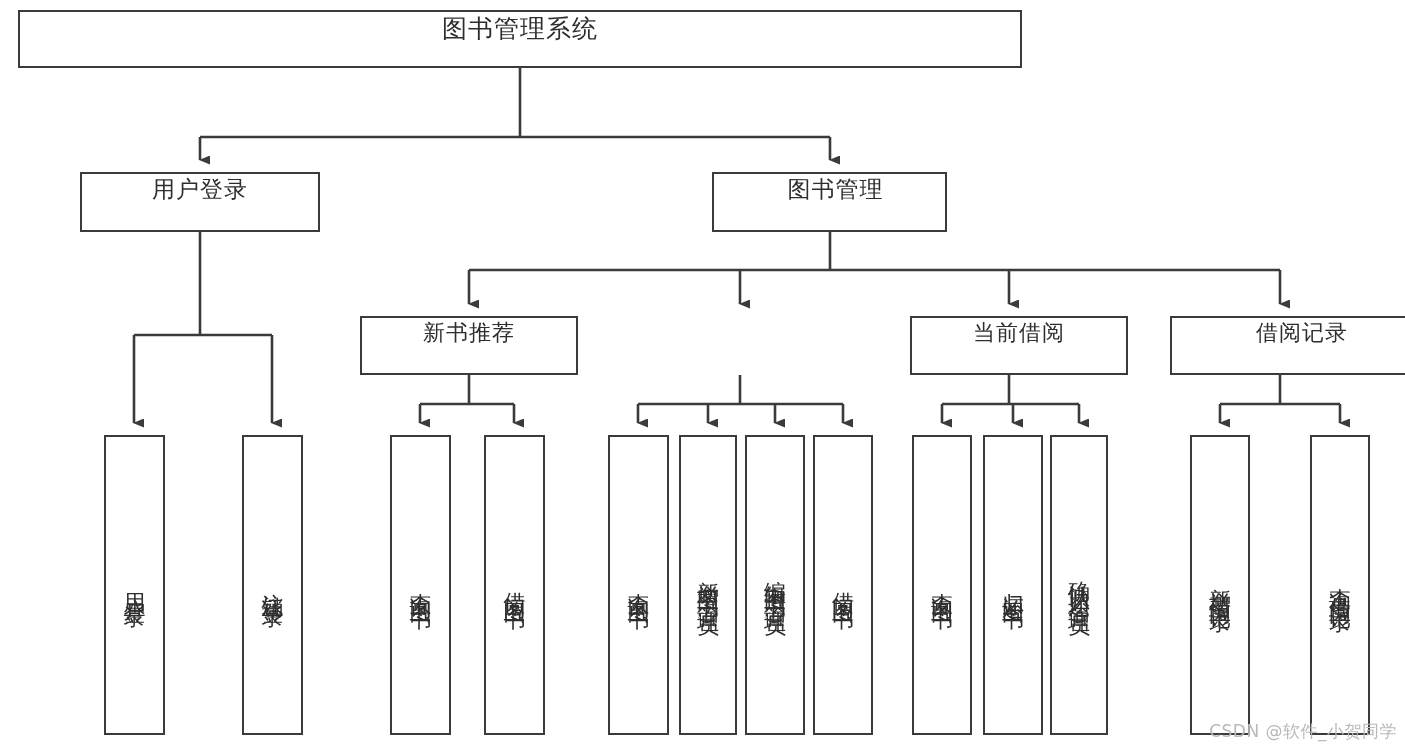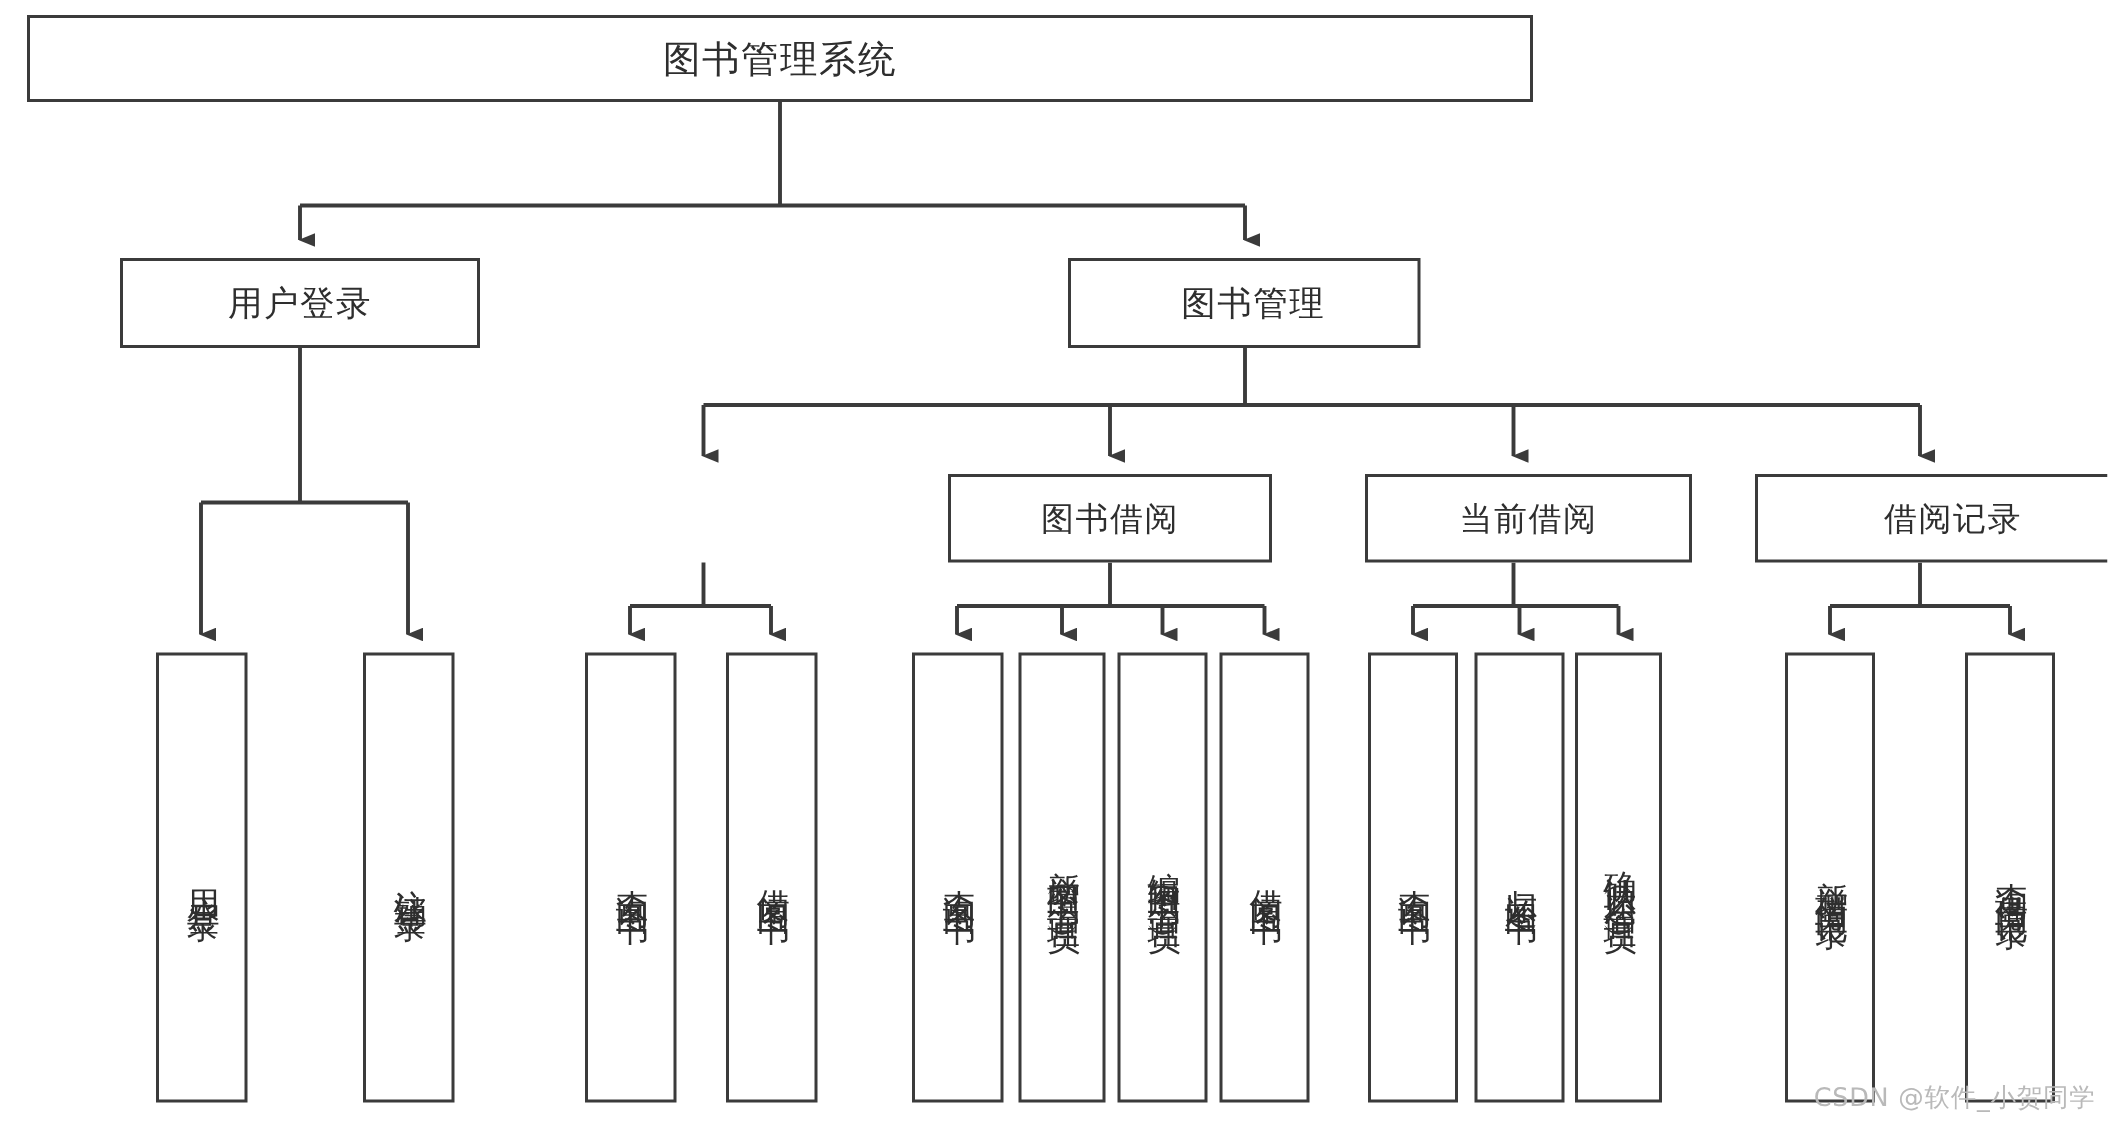--- a/index.html
+++ b/index.html
@@ -25,21 +25,20 @@
     width: 1405px;
     height: 747px;
     pointer-events: none;
   }
   .node {
     position: absolute;
     box-sizing: border-box;
     background: #ffffff;
     border: 2.5px solid #3b3b3b;
     display: flex;
-    align-items: center;
     justify-content: center;
     color: #2e2e2e;
     z-index: 2;
   }
   .node.root {
     font-size: 25px;
     letter-spacing: 1px;
   }
   .node.level2 {
     font-size: 23px;
@@ -137,22 +136,22 @@
     <span class="htext">图书管理系统</span>
   </div>
 
   <div class="node level2" id="node-l2-0" style="left: 80px; top: 172px; width: 240px; height: 60px;">
     <span class="htext">用户登录</span>
   </div>
   <div class="node level2" id="node-l2-1" style="left: 712px; top: 172px; width: 235px; height: 60px; padding-left: 12px;">
     <span class="htext">图书管理</span>
   </div>
 
-  <div class="node level3" id="node-l3-1" style="left: 632px; top: 316px; width: 216px; height: 59px;">
-    <span class="htext">图书借阅</span>
+  <div class="node level3" id="node-l3-0" style="left: 360px; top: 316px; width: 218px; height: 59px;">
+    <span class="htext">新书推荐</span>
   </div>
   <div class="node level3" id="node-l3-2" style="left: 900px; top: 316px; width: 218px; height: 59px; margin-left: 10px;">
     <span class="htext">当前借阅</span>
   </div>
   <div class="node level3" id="node-l3-3" style="left: 1170px; top: 316px; width: 264px; height: 59px;">
     <span class="htext">借阅记录</span>
   </div>
 
   <div class="node leaf" id="node-leaf-0" style="left: 104px; top: 435px; width: 61px; height: 300px;">
     <span class="vtext">用户登录</span>

